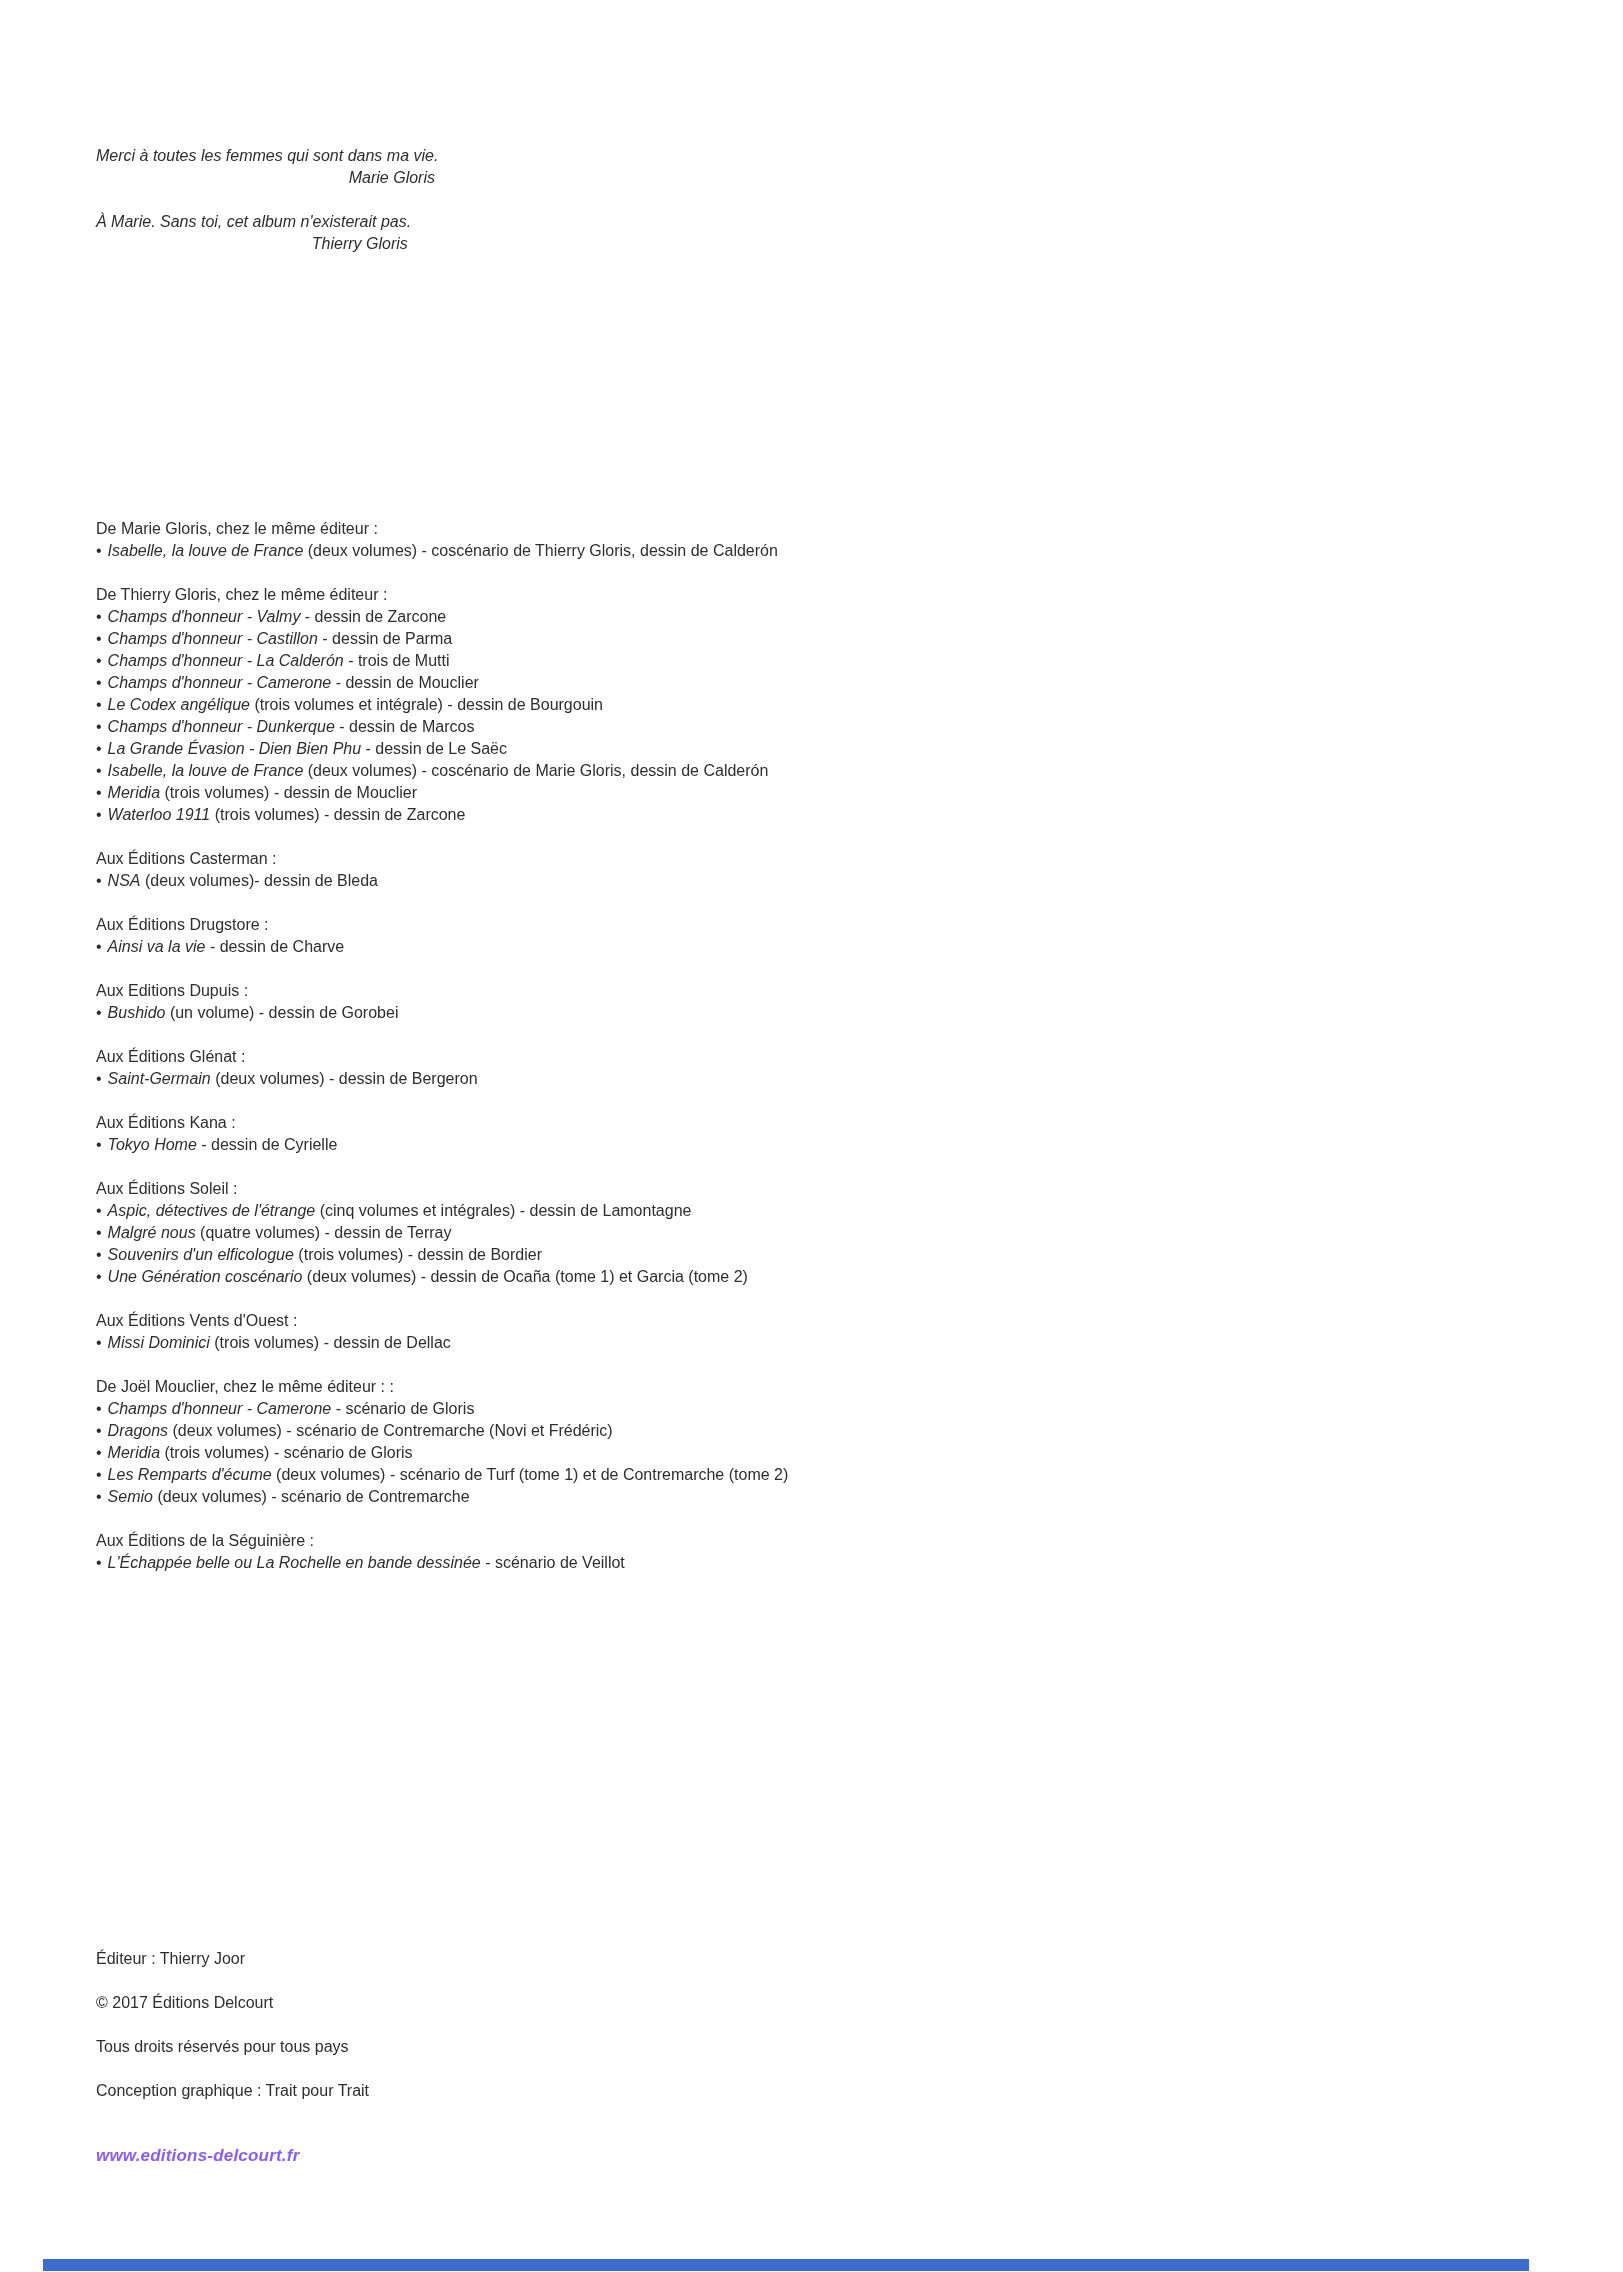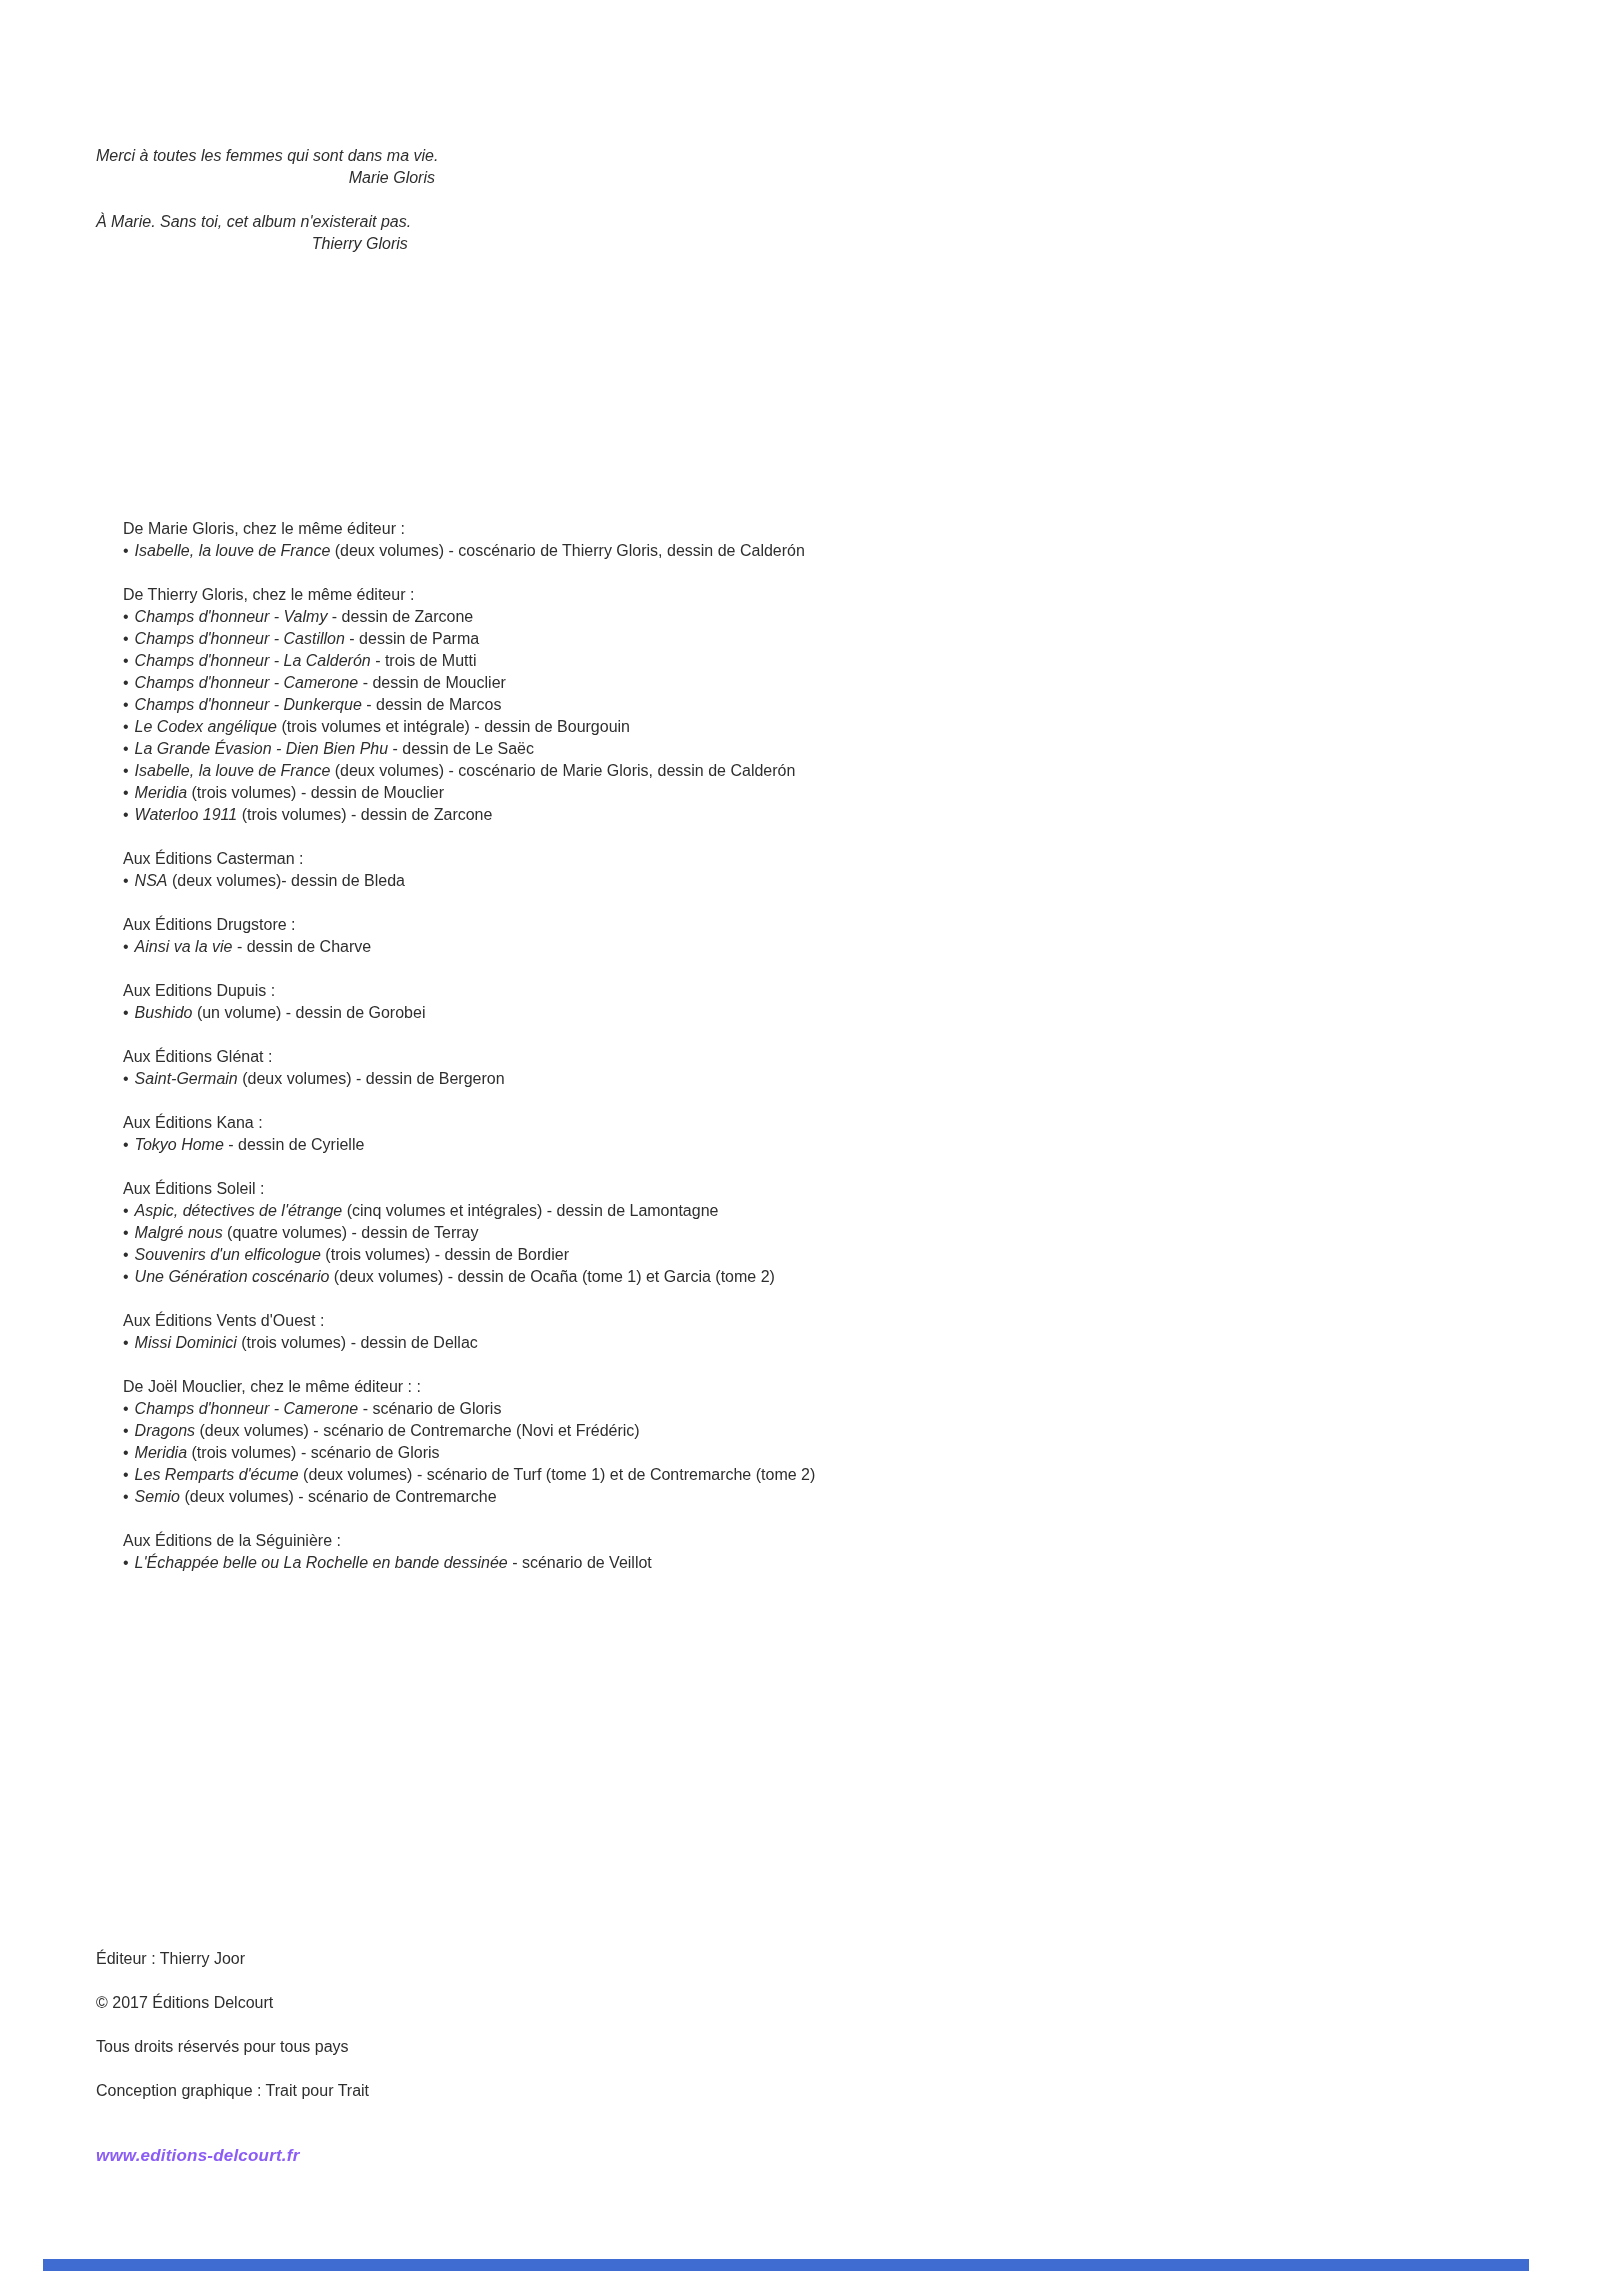--- a/index.html
+++ b/index.html
@@ -17,21 +17,21 @@
     width: 1269px;
     font-size: 16px;
     line-height: 22px;
   }
   
   .dedication { display: table; font-style: italic; }
   .dedication + .dedication { margin-top: 22px; }
   .dedication .sig { text-align: right; padding-right: 3.4px; }
   
   .sections { margin-top: 263px; }
-  .section { margin-bottom: 22px; margin-left: 27px; }
+  .section { margin-bottom: 22px; }
   .item .bullet { margin-right: 6px; }
   .item .it { font-style: italic; }
   
   .colophon { margin-top: 374px; }
   .gap { margin-top: 22px; }
   .website {
     margin-top: 43px;
     font-size: 17px;
     font-style: italic;
     font-weight: bold;
@@ -63,22 +63,22 @@
       <div class="section">
     <div class="sec-header">De Marie Gloris, chez le même éditeur :</div>
   <div class="item"><span class="bullet">•</span><span class="it">Isabelle, la louve de France</span><span class="txt"> (deux volumes) - coscénario de Thierry Gloris, dessin de Calderón</span></div>
       </div>
       <div class="section">
     <div class="sec-header">De Thierry Gloris, chez le même éditeur :</div>
   <div class="item"><span class="bullet">•</span><span class="it">Champs d'honneur - Valmy</span><span class="txt"> - dessin de Zarcone</span></div>
         <div class="item"><span class="bullet">•</span><span class="it">Champs d'honneur - Castillon</span><span class="txt"> - dessin de Parma</span></div>
         <div class="item"><span class="bullet">•</span><span class="it">Champs d'honneur - La Calderón</span><span class="txt"> - trois de Mutti</span></div>
         <div class="item"><span class="bullet">•</span><span class="it">Champs d'honneur - Camerone</span><span class="txt"> - dessin de Mouclier</span></div>
+        <div class="item"><span class="bullet">•</span><span class="it">Le Codex angélique</span><span class="txt"> (trois volumes et intégrale) - dessin de Bourgouin</span></div>
         <div class="item"><span class="bullet">•</span><span class="it">Champs d'honneur - Dunkerque</span><span class="txt"> - dessin de Marcos</span></div>
-        <div class="item"><span class="bullet">•</span><span class="it">Le Codex angélique</span><span class="txt"> (trois volumes et intégrale) - dessin de Bourgouin</span></div>
         <div class="item"><span class="bullet">•</span><span class="it">La Grande Évasion - Dien Bien Phu</span><span class="txt"> - dessin de Le Saëc</span></div>
         <div class="item"><span class="bullet">•</span><span class="it">Isabelle, la louve de France</span><span class="txt"> (deux volumes) - coscénario de Marie Gloris, dessin de Calderón</span></div>
         <div class="item"><span class="bullet">•</span><span class="it">Meridia</span><span class="txt"> (trois volumes) - dessin de Mouclier</span></div>
         <div class="item"><span class="bullet">•</span><span class="it">Waterloo 1911</span><span class="txt"> (trois volumes) - dessin de Zarcone</span></div>
       </div>
       <div class="section">
     <div class="sec-header">Aux Éditions Casterman :</div>
   <div class="item"><span class="bullet">•</span><span class="it">NSA</span><span class="txt"> (deux volumes)- dessin de Bleda</span></div>
       </div>
       <div class="section">

